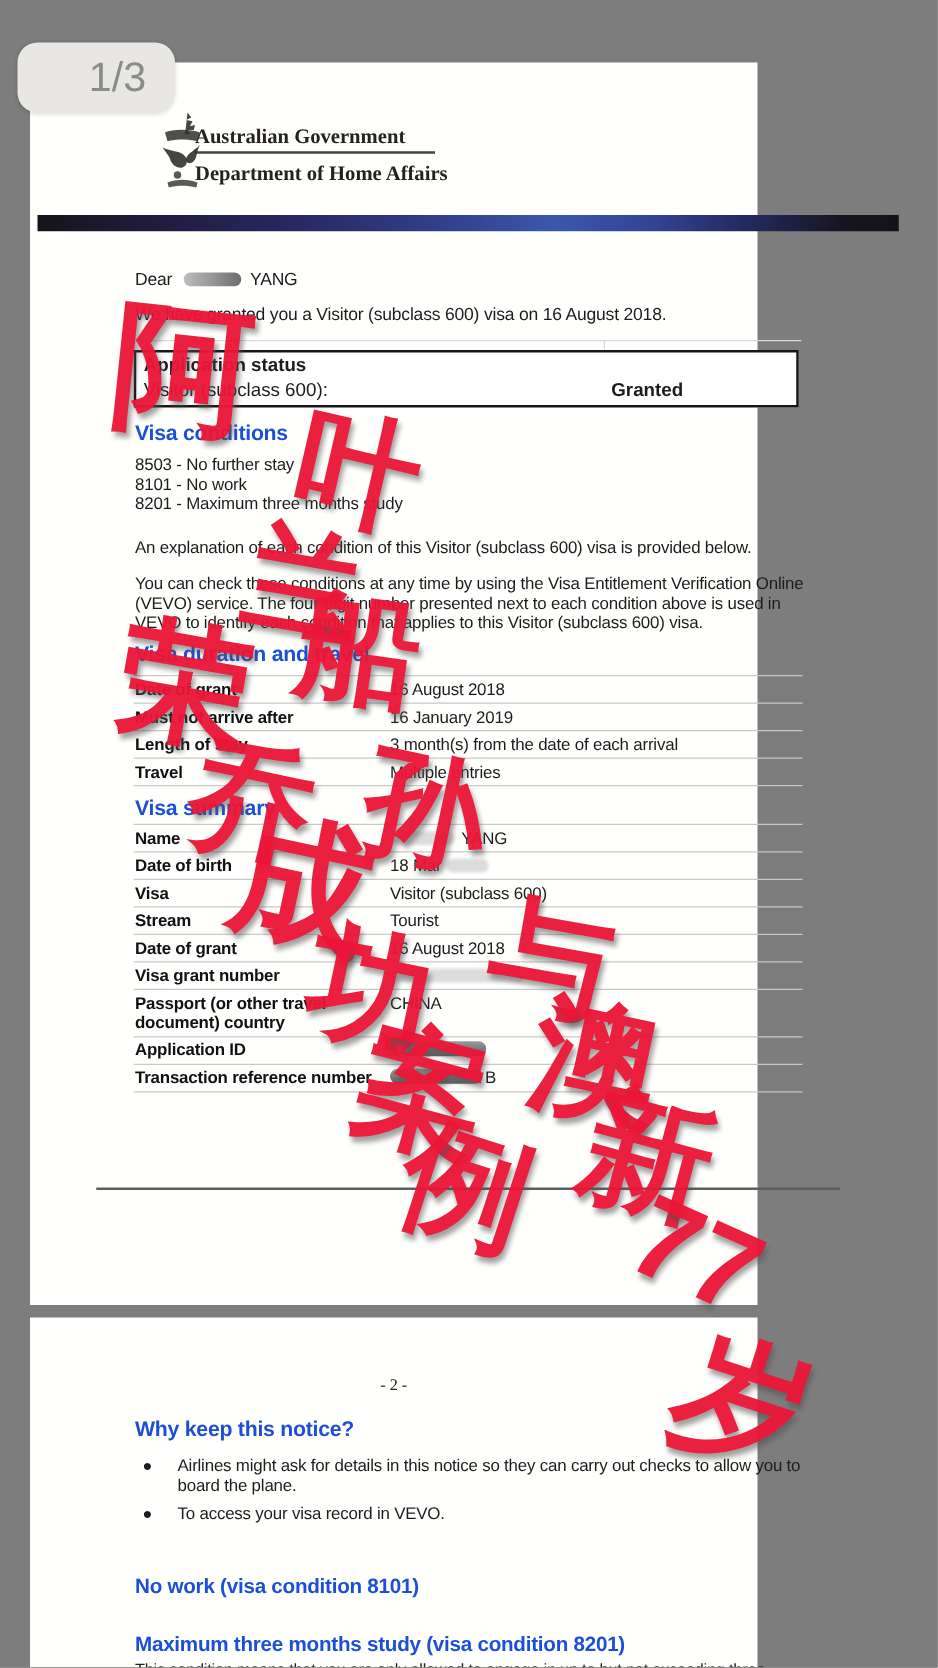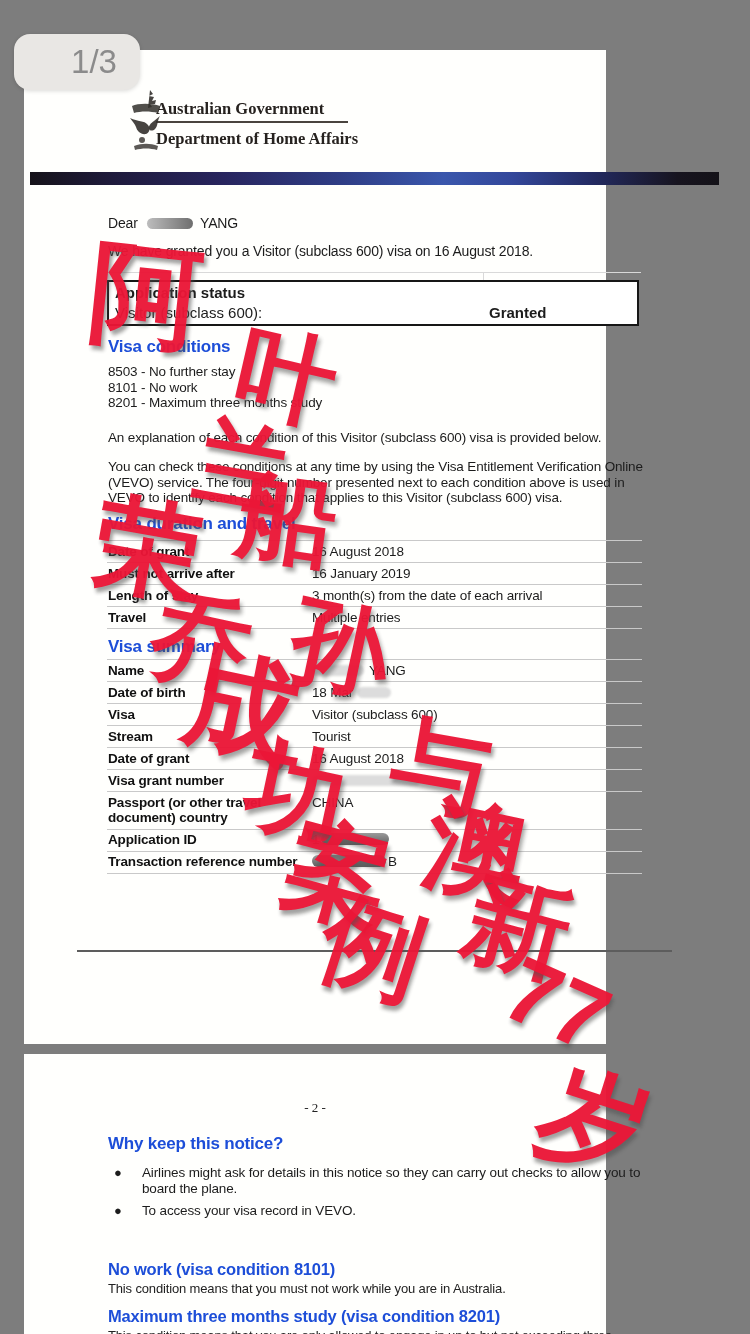--- a/index.html
+++ b/index.html
@@ -177,21 +177,20 @@
       <div class="bullet">
         <div class="bdot">●</div>
         <div class="btext">Airlines might ask for details in this notice so they can carry out checks to allow you to board the plane.</div>
       </div>
       <div class="bullet">
         <div class="bdot">●</div>
         <div class="btext">To access your visa record in VEVO.</div>
       </div>
     </div>
     <div class="h h16" style="left:84px;top:206px;">No work (visa condition 8101)</div>
-    <div class="t smallbody" style="left:84px;top:227px;width:552px;">This condition means that you must not work while you are in Australia.</div>
     <div class="h h16" style="left:84px;top:253px;">Maximum three months study (visa condition 8201)</div>
     <div class="t smallbody" style="left:84px;top:274px;width:560px;">This condition means that you are only allowed to engage in up to but not exceeding three</div>
   </div>
 
   <div class="wm">
     <span class="wm-ch" style="left:90px;top:240px;font-size:112px;transform:rotate(6deg);">阿</span>
     <span class="wm-ch" style="left:238px;top:328px;font-size:98px;transform:rotate(13deg);">叶</span>
     <span class="wm-ch" style="left:196px;top:420px;font-size:94px;transform:rotate(10deg);">兰</span>
     <span class="wm-ch" style="left:96px;top:496px;font-size:104px;transform:rotate(10deg);">荣</span>
     <span class="wm-ch" style="left:238px;top:470px;font-size:98px;transform:rotate(8deg);">船</span>

